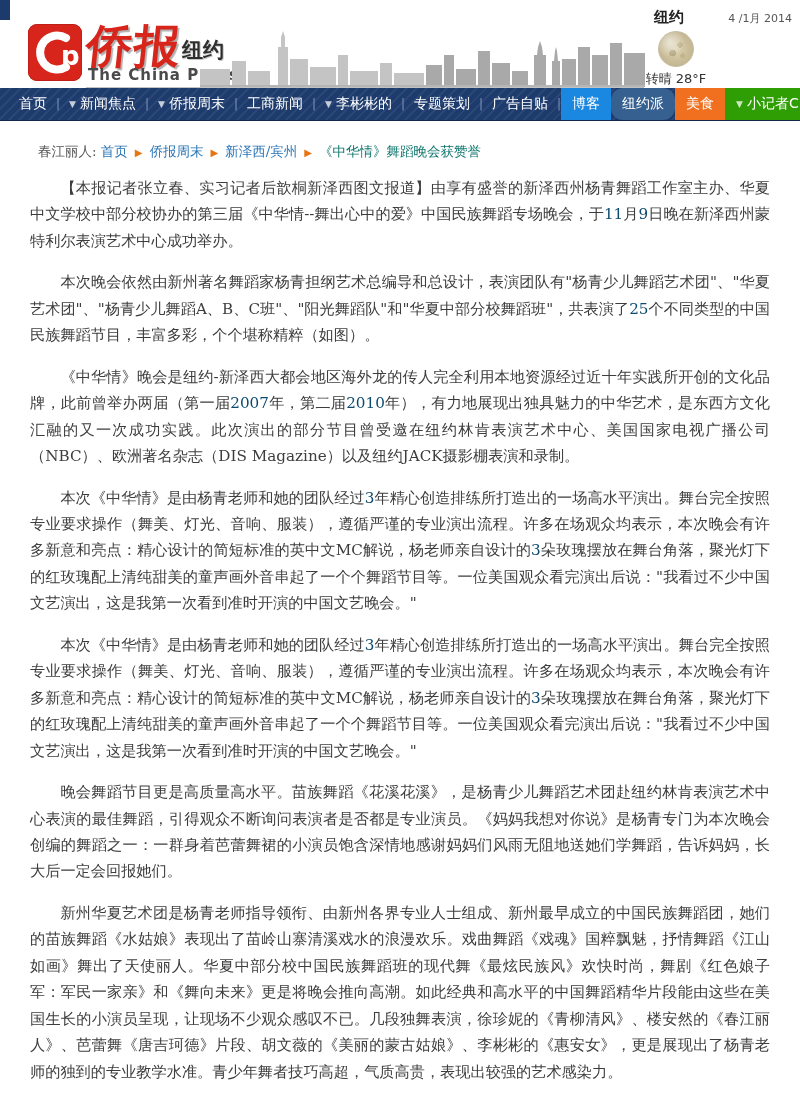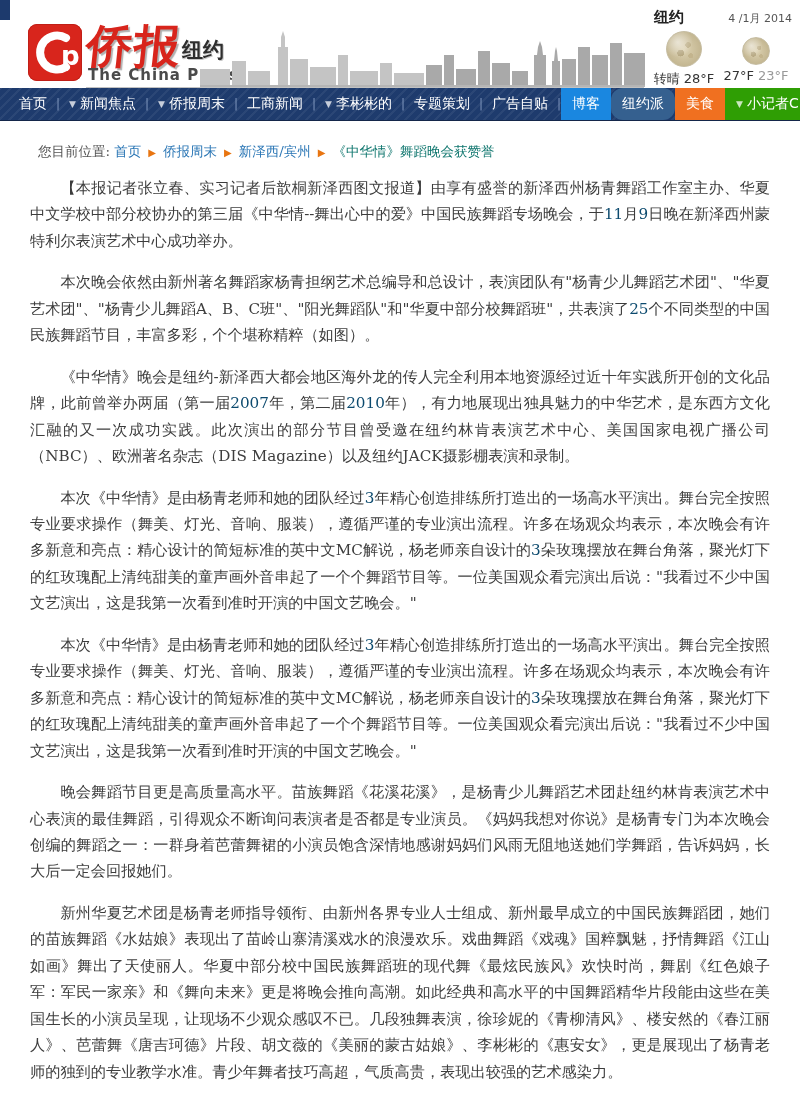--- a/index.html
+++ b/index.html
@@ -20,21 +20,21 @@
   .brand-en { position:absolute; left:88px; top:66px; font-size:15px; font-weight:bold;
               color:#4a4a4a; letter-spacing:1px; }
   .header-baseline { position:absolute; left:86px; width:558px; bottom:0; height:1px; background:#c2c2c2; }
   .skyline { position:absolute; left:200px; bottom:1px; width:445px; height:62px; }
 
   
   .weather { position:absolute; right:8px; top:8px; width:152px; font-size:11px; color:#444; }
   .weather-top { display:flex; align-items:baseline; justify-content:space-between; }
   .weather-city { font-size:15px; font-weight:bold; color:#222; margin-left:14px; }
   .weather-date { font-size:11px; color:#555; }
-  .weather-cols { display:flex; justify-content:flex-end; margin-top:4px; }
+  .weather-cols { display:flex; justify-content:flex-start; margin-top:4px; }
   .wcol { display:flex; flex-direction:column; align-items:center; width:72px; }
   .moon { border-radius:50%; border:1px solid #c6bda2;
           background:
             radial-gradient(circle at 32% 30%, rgba(255,255,255,.55), rgba(255,255,255,0) 45%),
             radial-gradient(circle at 62% 38%, #bdae87 9%, rgba(0,0,0,0) 10%),
             radial-gradient(circle at 40% 62%, #b4a57e 11%, rgba(0,0,0,0) 12%),
             radial-gradient(circle at 70% 70%, #c3b48d 7%, rgba(0,0,0,0) 8%),
             radial-gradient(circle, #ddd2b2, #b9ab84); }
   .moon-lg { width:36px; height:36px; }
   .moon-sm { width:28px; height:28px; margin-top:6px; }
@@ -119,27 +119,20 @@
   <div class="weather">
     <div class="weather-top">
       <span class="weather-city">纽约</span>
       <span class="weather-date">4 /1月 2014</span>
     </div>
     <div class="weather-cols">
       <div class="wcol">
         <div class="moon moon-lg"></div>
         <div class="wtemp">转晴 28°F</div>
       </div>
-      <div class="wcol">
-        <div class="moon moon-sm"></div>
-        <div class="wtemp">
-          <span class="hi">27°F</span>
-          <span class="lo">23°F</span>
-        </div>
-      </div>
     </div>
   </div>
 </div>
 
 <div class="nav">
   <span class="nav-pad"></span>
 <a class="nav-item">
       <span>首页</span>
     </a>
     <span class="sep">|</span>
@@ -179,21 +172,21 @@
     <a class="nav-item tab" style="background: rgb(240, 112, 32);">
       <span>美食</span>
     </a>
     <a class="nav-item tab" style="background: rgb(47, 158, 4);">
       <span class="arrow">▼</span>
       <span>小记者Club</span>
     </a>
   </div>
 
 <div class="breadcrumb">
-  <span class="crumb-prefix">您目前位置:</span>
+  <span class="crumb-prefix">春江丽人:</span>
  <a class="crumb-link">首页</a><span class="crumb-arrow">▶</span><a class="crumb-link">侨报周末</a><span class="crumb-arrow">▶</span><a class="crumb-link">新泽西/宾州</a><span class="crumb-arrow">▶</span><span class="crumb-cur">《中华情》舞蹈晚会获赞誉</span></div>
 
 <div class="article">
     <p><span>【本报记者张立春、实习记者后歆桐新泽西图文报道】由享有盛誉的新泽西州杨青舞蹈工作室主办、华夏中文学校中部分校协办的第三届《中华情--舞出心中的爱》中国民族舞蹈专场晚会，于</span><span class="num-link">11</span><span>月</span><span class="num-link">9</span><span>日晚在新泽西州蒙特利尔表演艺术中心成功举办。</span></p>
     <p><span>本次晚会依然由新州著名舞蹈家杨青担纲艺术总编导和总设计，表演团队有"杨青少儿舞蹈艺术团"、"华夏艺术团"、"杨青少儿舞蹈A、B、C班"、"阳光舞蹈队"和"华夏中部分校舞蹈班"，共表演了</span><span class="num-link">25</span><span>个不同类型的中国民族舞蹈节目，丰富多彩，个个堪称精粹（如图）。</span></p>
     <p><span>《中华情》晚会是纽约-新泽西大都会地区海外龙的传人完全利用本地资源经过近十年实践所开创的文化品牌，此前曾举办两届（第一届</span><span class="num-link">2007</span><span>年，第二届</span><span class="num-link">2010</span><span>年），有力地展现出独具魅力的中华艺术，是东西方文化汇融的又一次成功实践。此次演出的部分节目曾受邀在纽约林肯表演艺术中心、美国国家电视广播公司（NBC）、欧洲著名杂志（DIS Magazine）以及纽约JACK摄影棚表演和录制。</span></p>
     <p><span>本次《中华情》是由杨青老师和她的团队经过</span><span class="num-link">3</span><span>年精心创造排练所打造出的一场高水平演出。舞台完全按照专业要求操作（舞美、灯光、音响、服装），遵循严谨的专业演出流程。许多在场观众均表示，本次晚会有许多新意和亮点：精心设计的简短标准的英中文MC解说，杨老师亲自设计的</span><span class="num-link">3</span><span>朵玫瑰摆放在舞台角落，聚光灯下的红玫瑰配上清纯甜美的童声画外音串起了一个个舞蹈节目等。一位美国观众看完演出后说："我看过不少中国文艺演出，这是我第一次看到准时开演的中国文艺晚会。"</span></p>
     <p><span>本次《中华情》是由杨青老师和她的团队经过</span><span class="num-link">3</span><span>年精心创造排练所打造出的一场高水平演出。舞台完全按照专业要求操作（舞美、灯光、音响、服装），遵循严谨的专业演出流程。许多在场观众均表示，本次晚会有许多新意和亮点：精心设计的简短标准的英中文MC解说，杨老师亲自设计的</span><span class="num-link">3</span><span>朵玫瑰摆放在舞台角落，聚光灯下的红玫瑰配上清纯甜美的童声画外音串起了一个个舞蹈节目等。一位美国观众看完演出后说："我看过不少中国文艺演出，这是我第一次看到准时开演的中国文艺晚会。"</span></p>
     <p><span>晚会舞蹈节目更是高质量高水平。苗族舞蹈《花溪花溪》，是杨青少儿舞蹈艺术团赴纽约林肯表演艺术中心表演的最佳舞蹈，引得观众不断询问表演者是否都是专业演员。《妈妈我想对你说》是杨青专门为本次晚会创编的舞蹈之一：一群身着芭蕾舞裙的小演员饱含深情地感谢妈妈们风雨无阻地送她们学舞蹈，告诉妈妈，长大后一定会回报她们。</span></p>
     <p><span>新州华夏艺术团是杨青老师指导领衔、由新州各界专业人士组成、新州最早成立的中国民族舞蹈团，她们的苗族舞蹈《水姑娘》表现出了苗岭山寨清溪戏水的浪漫欢乐。戏曲舞蹈《戏魂》国粹飘魅，抒情舞蹈《江山如画》舞出了天使丽人。华夏中部分校中国民族舞蹈班的现代舞《最炫民族风》欢快时尚，舞剧《红色娘子军：军民一家亲》和《舞向未来》更是将晚会推向高潮。如此经典和高水平的中国舞蹈精华片段能由这些在美国生长的小演员呈现，让现场不少观众感叹不已。几段独舞表演，徐珍妮的《青柳清风》、楼安然的《春江丽人》、芭蕾舞《唐吉珂德》片段、胡文薇的《美丽的蒙古姑娘》、李彬彬的《惠安女》，更是展现出了杨青老师的独到的专业教学水准。青少年舞者技巧高超，气质高贵，表现出较强的艺术感染力。</span></p>

